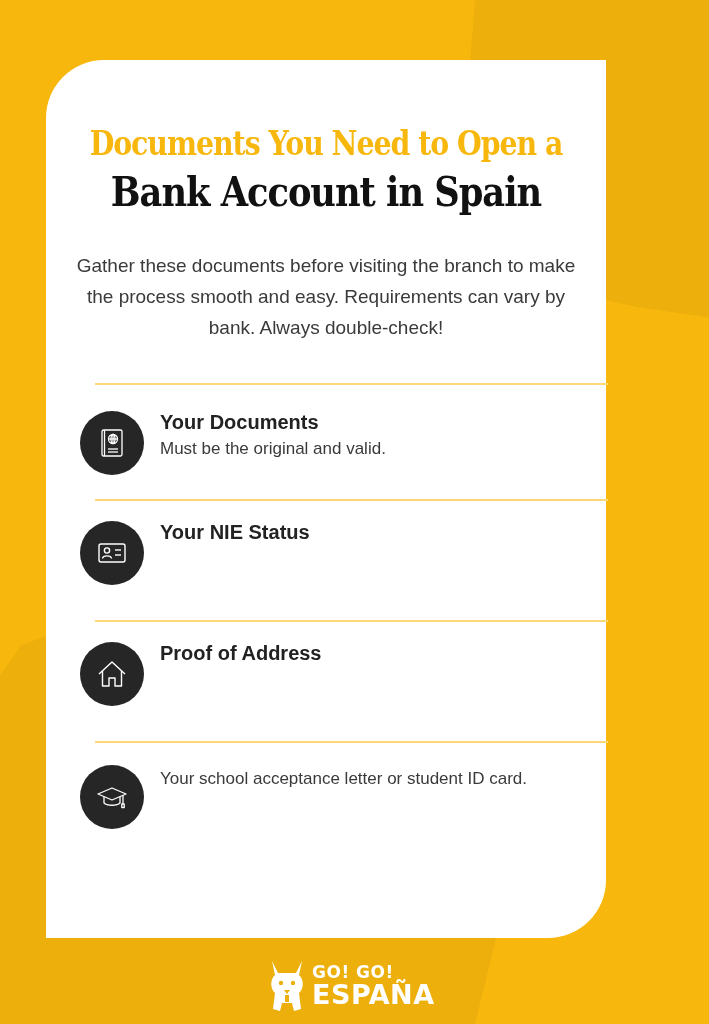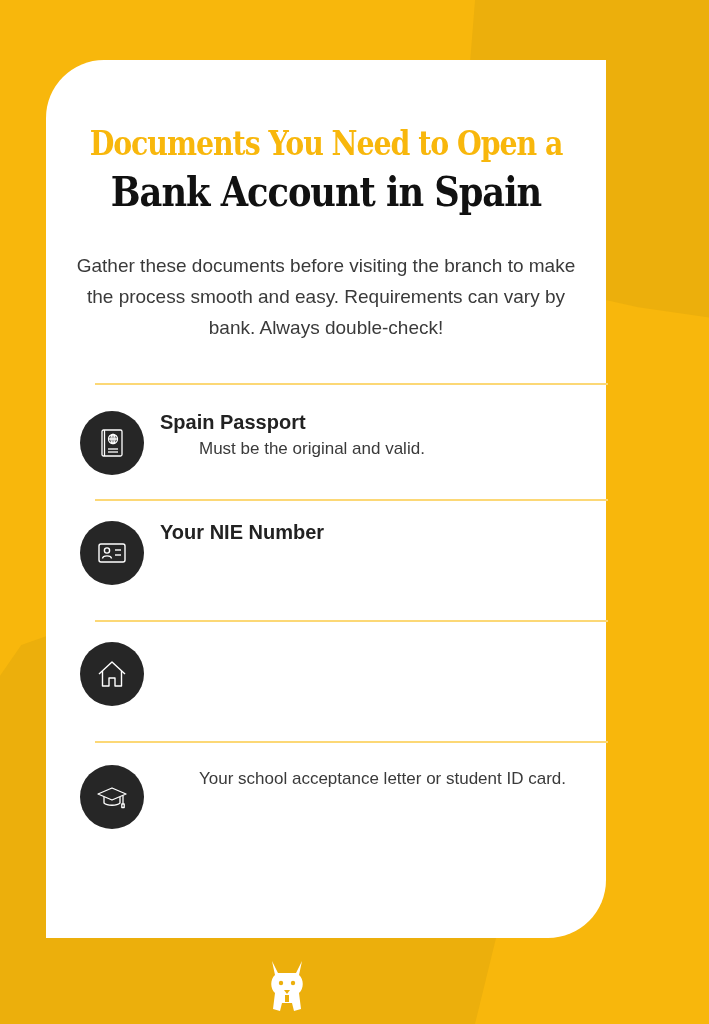--- a/index.html
+++ b/index.html
@@ -46,21 +46,21 @@
     display: flex; align-items: center; justify-content: center;
   }
   .item .circle svg { width: 34px; height: 34px; }
   .item .texts { position: absolute; left: 80px; top: 0; width: 470px; }
   .item .heading {
     font-family: "Liberation Sans", sans-serif; font-weight: bold;
     font-size: 20px; color: #222; line-height: 26px; margin-top: -2px;
   }
   .item .desc {
     font-family: "Liberation Sans", sans-serif;
-    font-size: 17px; color: #3a3a3a; line-height: 27px; margin-left: 39px;
+    font-size: 17px; color: #3a3a3a; line-height: 27px;
   }
   .logo {
     position: absolute; left: 266px; top: 958px; width: 180px; height: 56px;
     display: flex; align-items: center;
   }
   .logo .mascot { width: 42px; height: 54px; }
   .logo .words { margin-left: 4px; color: #fff; font-family: "DejaVu Sans", sans-serif; font-weight: bold; }
   .logo .w1 { font-size: 17px; line-height: 18px; letter-spacing: 0.5px; }
   .logo .w2 { font-size: 27px; line-height: 28px; letter-spacing: 0.5px; }
 </style>
@@ -85,52 +85,53 @@
         <line x1="9.5" y1="4" x2="9.5" y2="30"></line>
         <circle cx="18" cy="13" r="4.5"></circle>
         <line x1="13.5" y1="13" x2="22.5" y2="13"></line>
         <line x1="18" y1="8.5" x2="18" y2="17.5"></line>
         <ellipse cx="18" cy="13" rx="2" ry="4.5"></ellipse>
         <line x1="13" y1="23" x2="23" y2="23"></line>
         <line x1="13" y1="26" x2="23" y2="26"></line>
       </svg>
     </div>
     <div class="texts">
-      <div class="heading">Spain Passport</div>
+      <div class="heading">Your Documents</div>
       <div class="desc">Must be the original and valid.</div>
     </div>
   </div>
 
   <div class="divider" style="top:439px"></div>
 
   <div class="item" style="top:461px">
     <div class="circle">
       <svg viewBox="0 0 34 34" fill="none" stroke="#fff" stroke-width="1.4">
         <rect x="4" y="8" width="26" height="18" rx="2"></rect>
         <circle cx="12" cy="14.5" r="2.6"></circle>
         <path d="M7.5 22.5 C8 19, 16 19, 16.5 22.5"></path>
         <line x1="20" y1="14" x2="26" y2="14"></line>
         <line x1="20" y1="19" x2="26" y2="19"></line>
       </svg>
     </div>
     <div class="texts">
-      <div class="heading">Your NIE Number</div>
+      <div class="heading">Your NIE Status</div>
     </div>
   </div>
 
   <div class="divider" style="top:560px"></div>
 
   <div class="item" style="top:582px">
     <div class="circle">
       <svg viewBox="0 0 34 34" fill="none" stroke="#fff" stroke-width="1.4" stroke-linejoin="round">
         <path d="M4 17 L17 5 L30 17"></path>
         <path d="M7.5 14 L7.5 29 L14 29 L14 21 L20 21 L20 29 L26.5 29 L26.5 14"></path>
       </svg>
     </div>
     <div class="texts">
+      <div class="heading">Proof of Address</div>
     </div>
   </div>
 
   <div class="divider" style="top:681px"></div>
 
   <div class="item" style="top:705px">
     <div class="circle">
       <svg viewBox="0 0 34 34" fill="none" stroke="#fff" stroke-width="1.3" stroke-linejoin="round">
         <path d="M3 14 L17 8 L31 14 L17 20 Z"></path>
         <path d="M9 17 L9 23 C12 26, 22 26, 25 23 L25 17"></path>
@@ -145,13 +146,17 @@
 </div>
 
 <div class="logo">
   <svg class="mascot" viewBox="0 0 42 54" fill="#fff">
     <path d="M6 2 L12 14 L30 14 L36 2 L33 16 C38 20, 38 30, 33 34 L35 50 L28 52 L26 44 L16 44 L14 52 L7 50 L9 34 C4 30, 4 20, 9 16 Z"></path>
     <circle cx="15" cy="24" r="2.2" fill="#ECAF0C"></circle>
     <circle cx="27" cy="24" r="2.2" fill="#ECAF0C"></circle>
     <path d="M18 31 L24 31 L21 35 Z" fill="#ECAF0C"></path>
     <rect x="19" y="36" width="4" height="7" fill="#ECAF0C"></rect>
   </svg>
+  <div class="words">
+    <div class="w1">GO! GO!</div>
+    <div class="w2">ESPAÑA</div>
+  </div>
 </div>
 
 </body></html>

